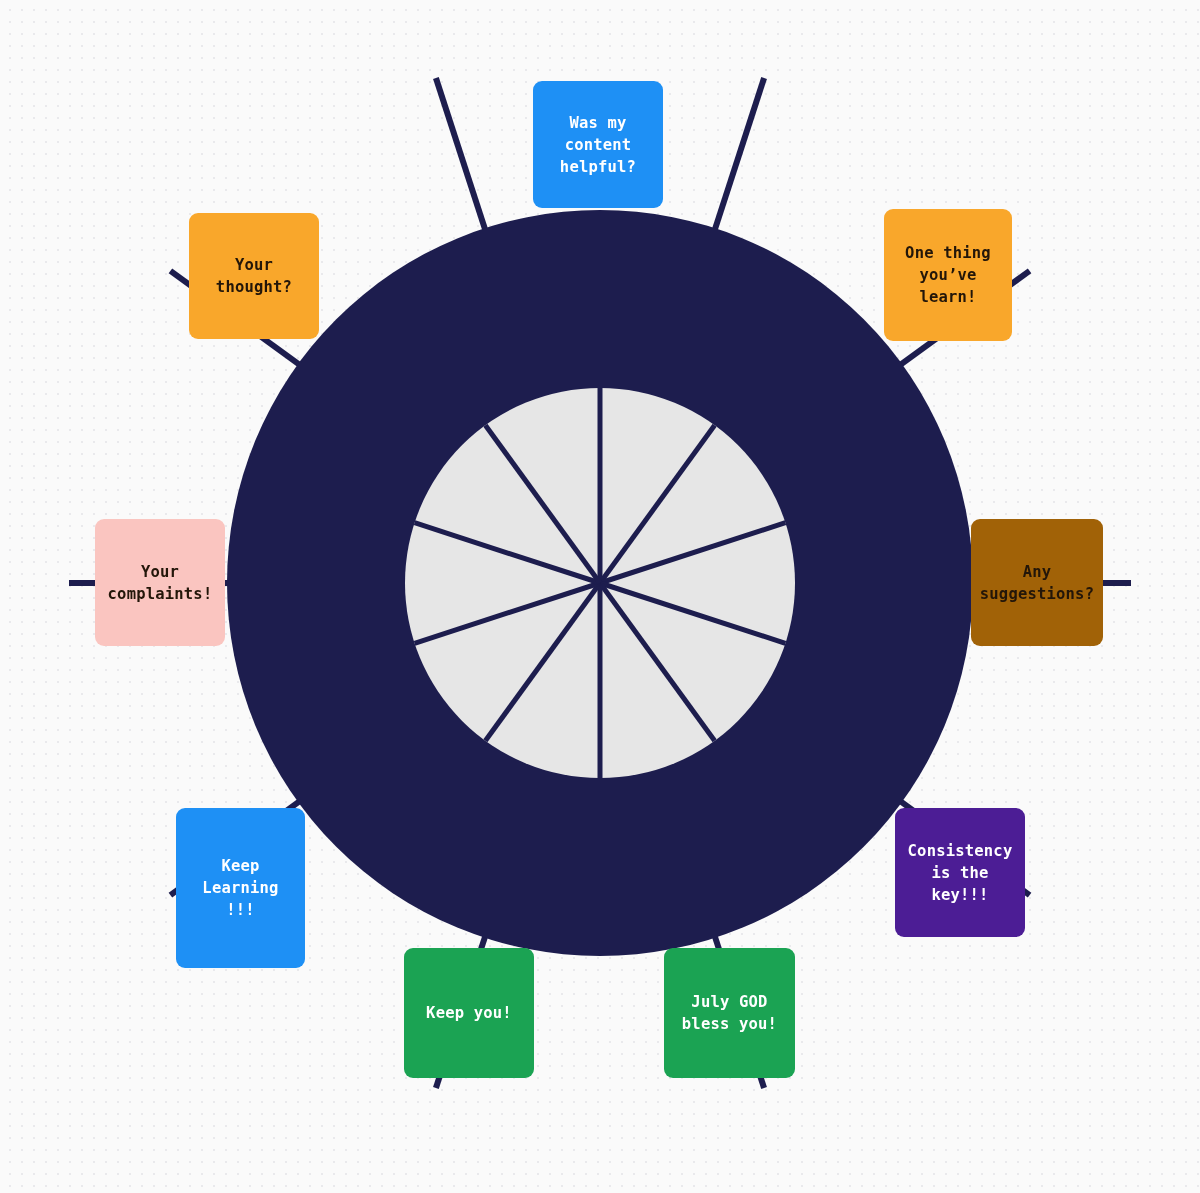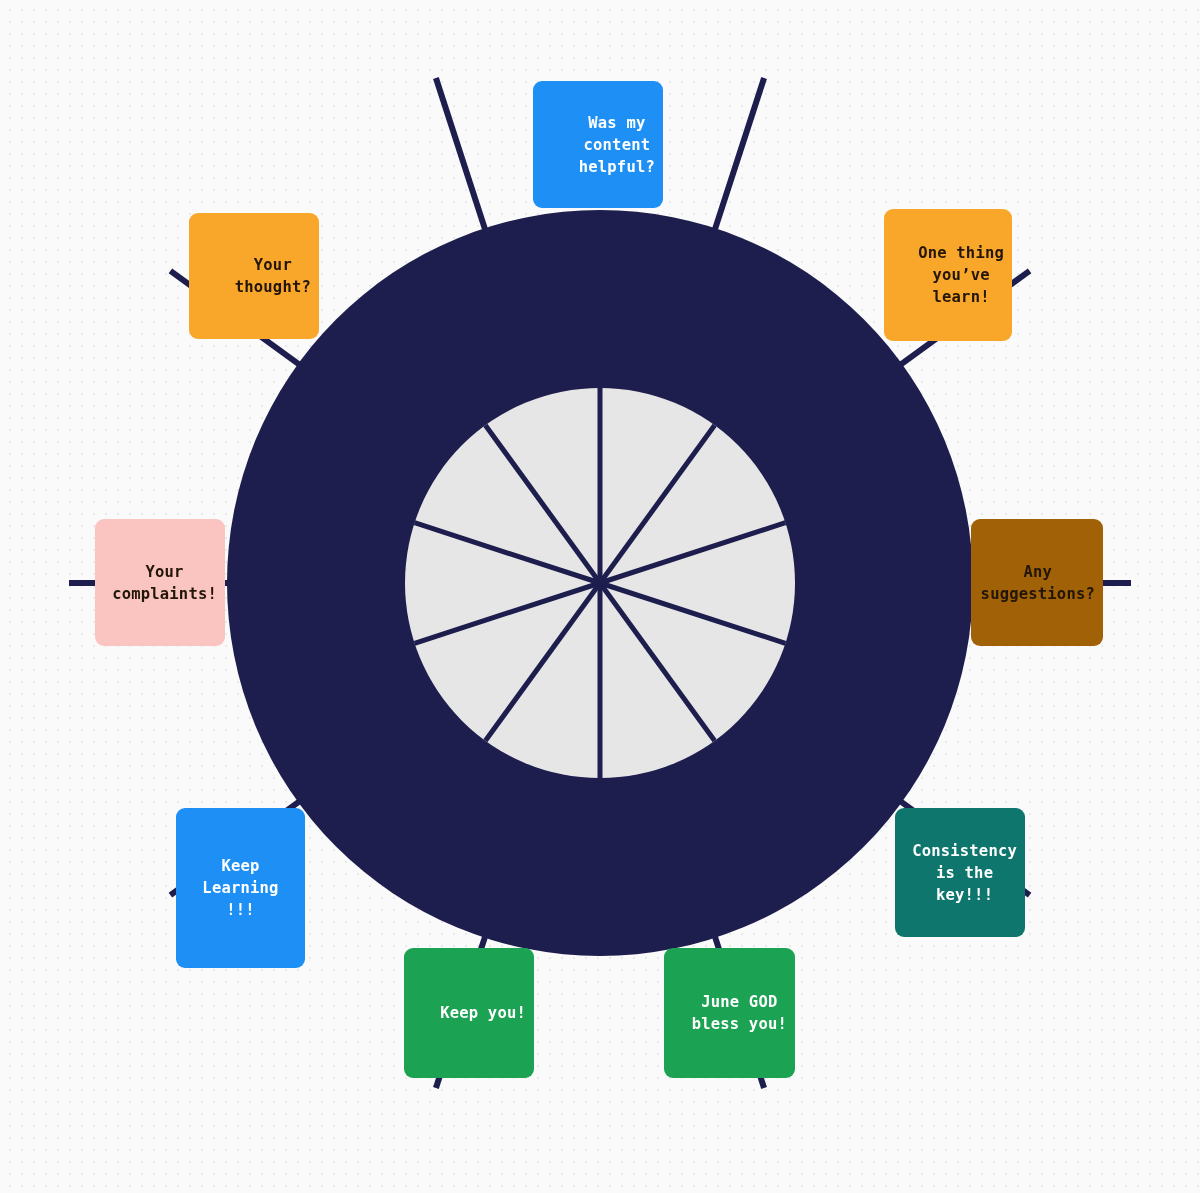--- a/index.html
+++ b/index.html
@@ -32,21 +32,21 @@
     width: 1200px;
     height: 1193px;
     display: block;
   }
 
   .card {
     position: absolute;
     border-radius: 9px;
     display: flex;
     align-items: center;
-    justify-content: flex-end;
+    justify-content: center;
     text-align: center;
     font-size: 15.5px;
     font-weight: 700;
     line-height: 1.42;
     letter-spacing: 0.2px;
     white-space: pre-line;
     z-index: 5;
     font-family: "DejaVu Sans Mono", "Liberation Mono", monospace;
   }
 
@@ -91,24 +91,24 @@
 
   <div id="cards-layer">
       <div class="card" style="left: 533px; top: 81px; width: 130px; height: 127px; background: rgb(30, 144, 245); color: rgb(255, 255, 255);"><span class="card-text">Was my
 content
 helpful?</span></div>
       <div class="card" style="left: 884px; top: 209px; width: 128px; height: 132px; background: rgb(249, 167, 43); color: rgb(35, 22, 9);"><span class="card-text">One thing
 you’ve
 learn!</span></div>
       <div class="card" style="left: 971px; top: 519px; width: 132px; height: 127px; background: #a16207; color: rgb(35, 22, 9);"><span class="card-text">Any
 suggestions?</span></div>
-      <div class="card" style="left: 895px; top: 808px; width: 130px; height: 129px; background: #0f766e; color: rgb(255, 255, 255);"><span class="card-text">Consistency
+      <div class="card" style="left: 895px; top: 808px; width: 130px; height: 129px; background: #4c1d95; color: rgb(255, 255, 255);"><span class="card-text">Consistency
 is the
 key!!!</span></div>
-      <div class="card" style="left: 664px; top: 948px; width: 131px; height: 130px; background: rgb(27, 163, 83); color: rgb(255, 255, 255);"><span class="card-text">June GOD
+      <div class="card" style="left: 664px; top: 948px; width: 131px; height: 130px; background: rgb(27, 163, 83); color: rgb(255, 255, 255);"><span class="card-text">July GOD
 bless you!</span></div>
       <div class="card" style="left: 404px; top: 948px; width: 130px; height: 130px; background: rgb(27, 163, 83); color: rgb(255, 255, 255);"><span class="card-text">Keep you!</span></div>
       <div class="card" style="left: 176px; top: 808px; width: 129px; height: 160px; background: rgb(30, 144, 245); color: rgb(255, 255, 255);"><span class="card-text">Keep
 Learning !!!</span></div>
       <div class="card" style="left: 95px; top: 519px; width: 130px; height: 127px; background: rgb(250, 197, 192); color: rgb(35, 22, 9);"><span class="card-text">Your
 complaints!</span></div>
       <div class="card" style="left: 189px; top: 213px; width: 130px; height: 126px; background: rgb(249, 167, 43); color: rgb(35, 22, 9);"><span class="card-text">Your
 thought?</span></div>
     </div>
 

